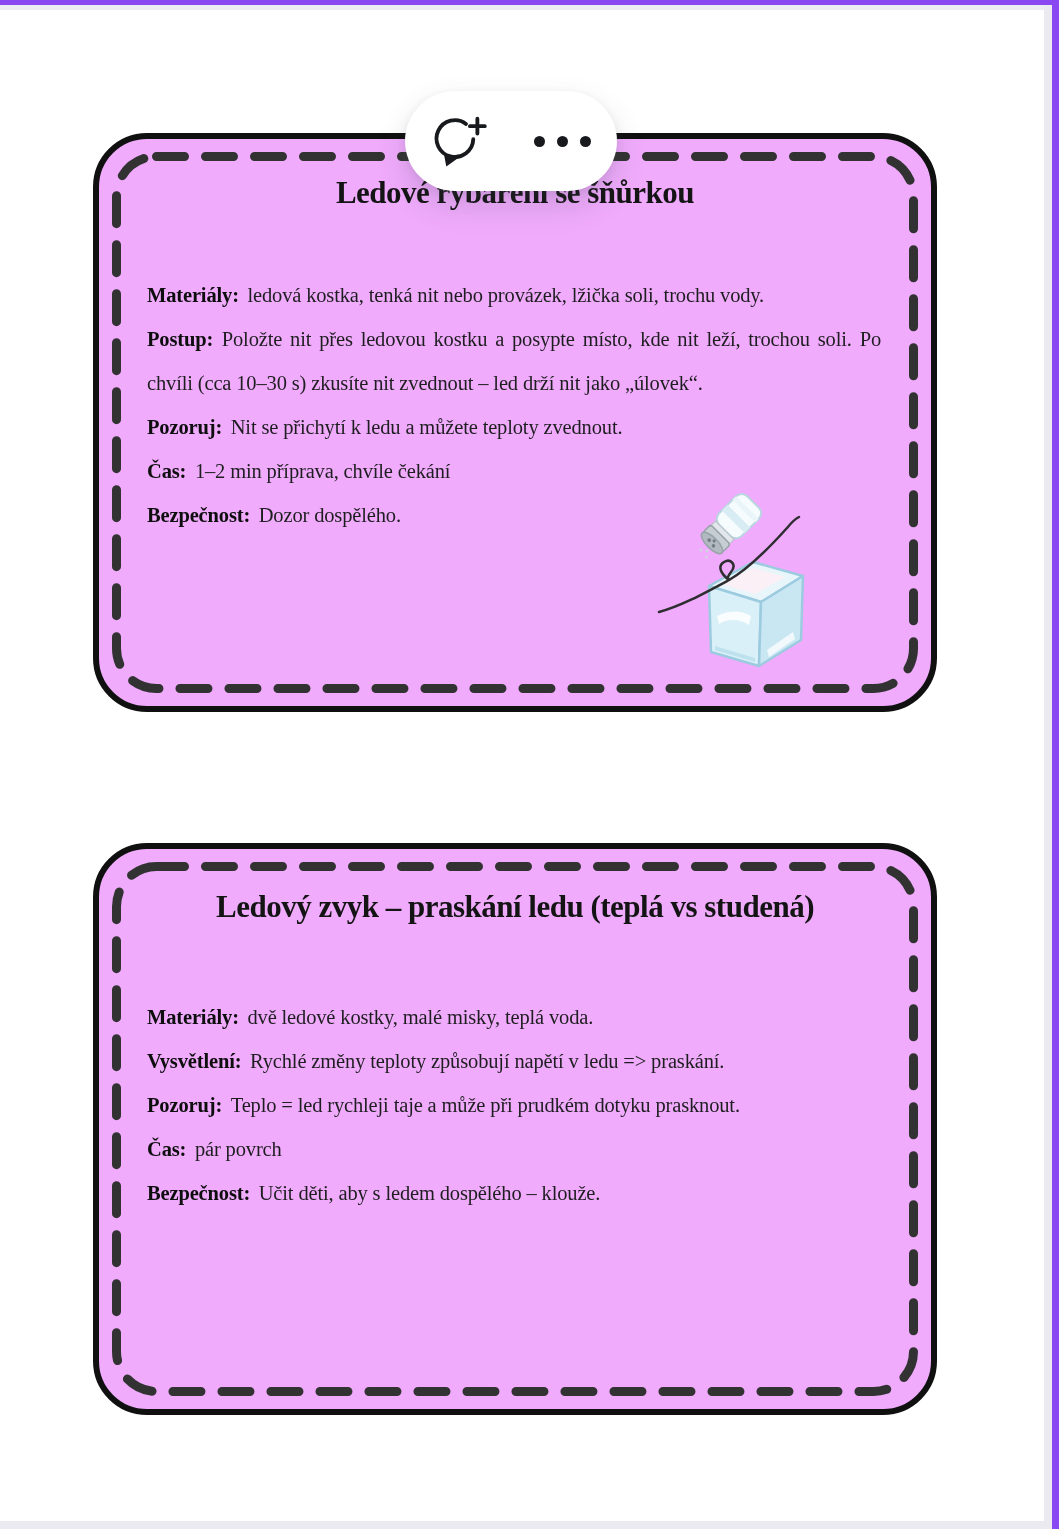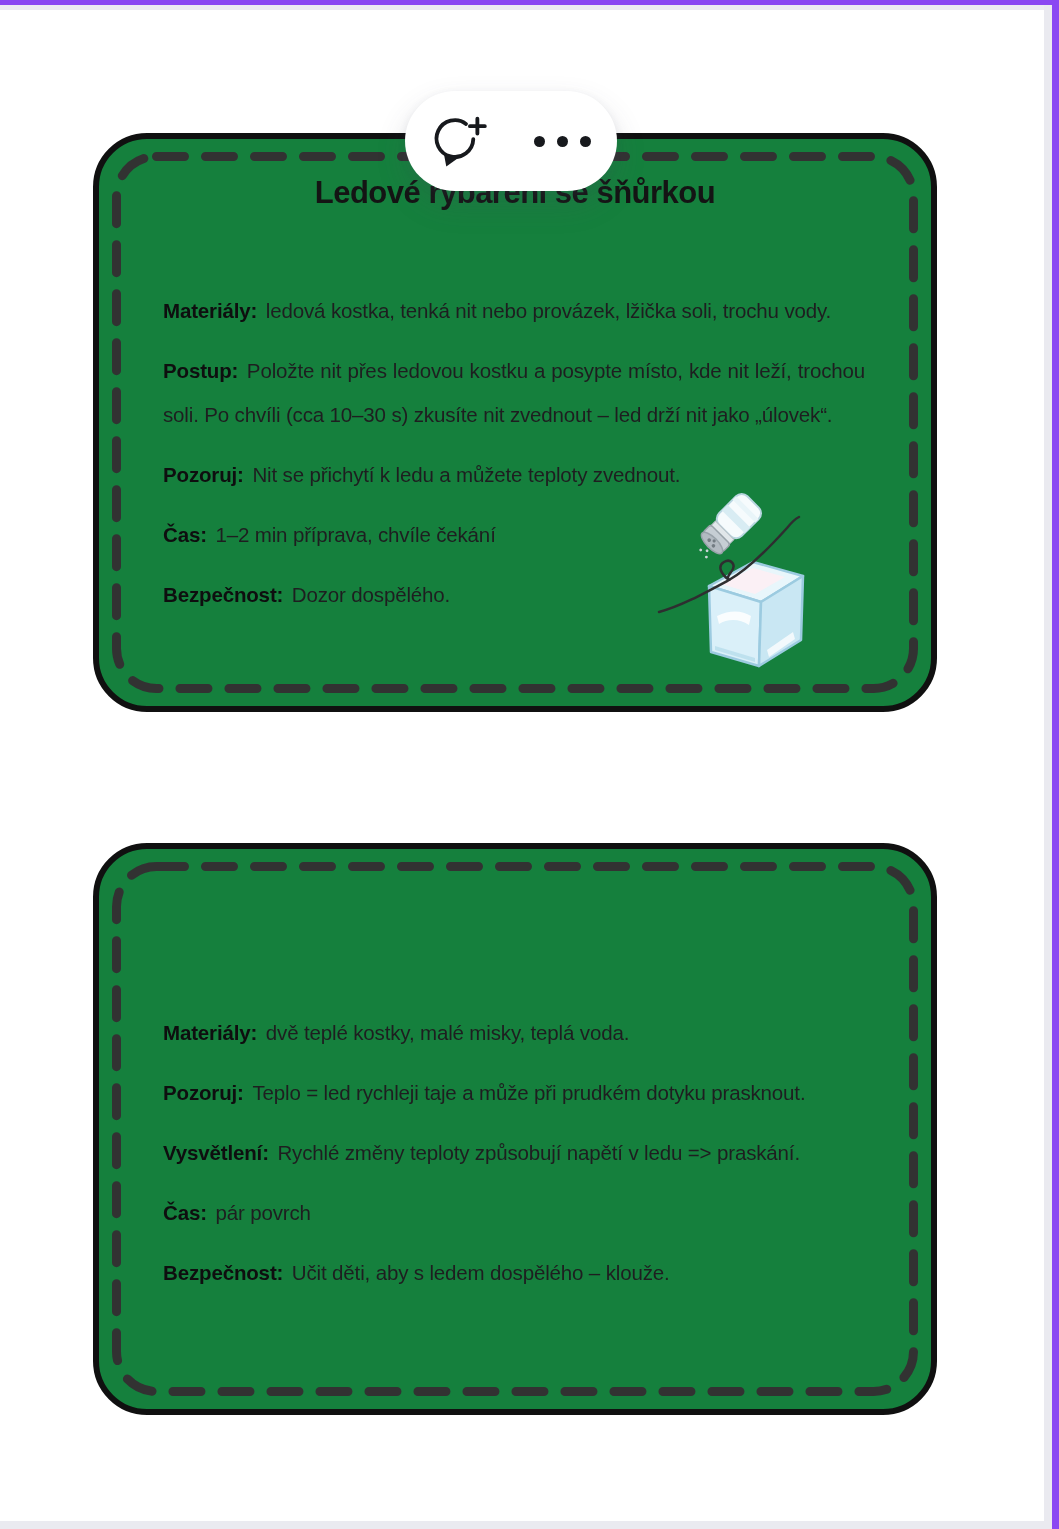--- a/index.html
+++ b/index.html
@@ -10,37 +10,37 @@
   
   .edge{position:absolute;}
   .edge-top-purple{left:0;top:0;width:1059px;height:5px;background:#8A48F2;}
   .edge-top-gray{left:0;top:5px;width:1052px;height:5px;background:#ECECF2;}
   .edge-right-gray{left:1044px;top:5px;width:8px;height:1516px;background:#EAEAF0;}
   .edge-right-purple{left:1052px;top:0;width:7px;height:1529px;background:#8A48F2;}
   .edge-bottom-gray{left:0;top:1521px;width:1052px;height:8px;background:#EAEAF0;}
 
   
   .card{
-    position:absolute;left:93px;width:844px;background:#15803d;
-    border:6px solid #101010;border-radius:54px;box-sizing:border-box;
+    position:absolute;left:93px;width:844px;background:#f0abfc;
+    border:6px solid #101010;border-radius:54px;box-sizing:border-box;font-family:Liberation Serif, serif;
   }
   .card1{top:133px;height:579px;}
   .card2{top:843px;height:572px;}
   .dash-svg{position:absolute;left:13px;top:13px;pointer-events:none;}
   .card h2{
     position:absolute;left:0;right:0;margin:0;text-align:center;
     font-size:31px;font-weight:700;color:#141414;letter-spacing:-0.5px;
   }
   .card1 h2{top:36px;}
   .card2 h2{top:40px;}
   .body{position:absolute;left:48px;right:50px;}
   .card1 .body{top:134px;}
   .card2 .body{top:146px;}
   .field{
-    margin:16px;font-size:20.5px;line-height:44px;text-align:justify;
+    margin:0;font-size:20.5px;line-height:44px;text-align:justify;
     color:#1e1e20;letter-spacing:-0.15px;
   }
   .field b{font-weight:700;color:#0e0e0f;margin-right:.42em;}
 
   
   .toolbar{
     position:absolute;left:405px;top:91px;width:212px;height:100px;
     background:#ffffff;border-radius:52px;z-index:20;
     box-shadow:0 14px 30px rgba(70,74,96,.18),0 3px 8px rgba(70,74,96,.10);
     display:flex;align-items:center;justify-content:space-between;
@@ -102,24 +102,25 @@
       <circle cx="-3" cy="37" r="1.4" fill="#cdd6da"></circle>
       <circle cx="6" cy="38" r="1.4" fill="#cdd6da"></circle>
     </g>
   </svg>
 </div>
 
 <div class="card card2">
   <svg class="dash-svg" width="806" height="534" viewBox="0 0 806 534">
     <rect x="4.5" y="4.5" width="797" height="525" rx="40" fill="none" stroke="#323232" stroke-width="9" stroke-linecap="round" stroke-dasharray="28 21"></rect>
   </svg>
+  <h2>Ledový zvyk – praskání ledu (teplá vs studená)</h2>
   <div class="body">
-    <p class="field"><b>Materiály:</b><span>dvě teplé kostky, malé misky, teplá voda.</span></p>
+    <p class="field"><b>Materiály:</b><span>dvě ledové kostky, malé misky, teplá voda.</span></p>
+    <p class="field"><b>Vysvětlení:</b><span>Rychlé změny teploty způsobují napětí v ledu =&gt; praskání.</span></p>
     <p class="field"><b>Pozoruj:</b><span>Teplo = led rychleji taje a může při prudkém dotyku prasknout.</span></p>
-    <p class="field"><b>Vysvětlení:</b><span>Rychlé změny teploty způsobují napětí v ledu =&gt; praskání.</span></p>
     <p class="field"><b>Čas:</b><span>pár povrch</span></p>
     <p class="field"><b>Bezpečnost:</b><span>Učit děti, aby s ledem dospělého – klouže.</span></p>
   </div>
 </div>
 
 <div class="toolbar">
   <button class="tool-btn" title="">
     <svg width="56" height="56" viewBox="0 0 64 64">
       <path d="M40 12.5 A21 21 0 1 0 48.3 30" fill="none" stroke="#17191d" stroke-width="4.4" stroke-linecap="round"></path>
       <path d="M15 48 L17.5 61 L31.5 51 Z" fill="#17191d"></path>

